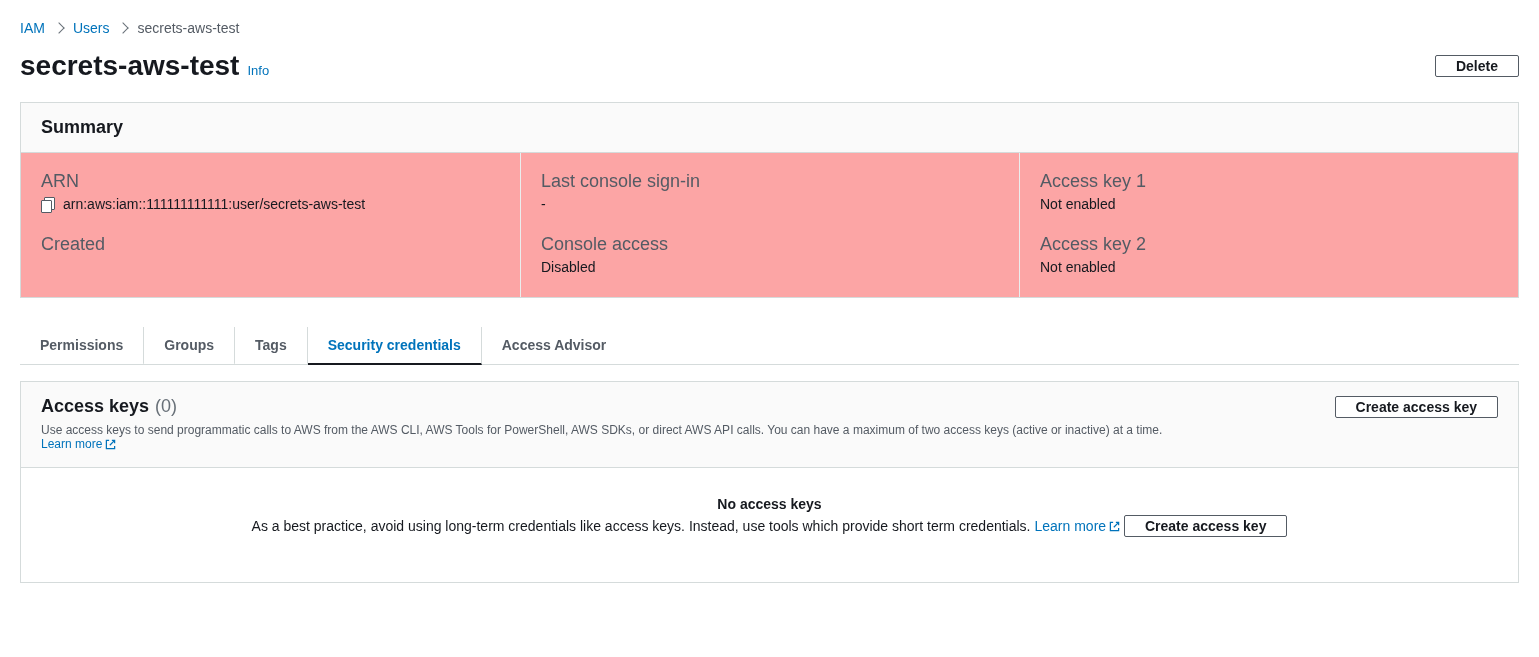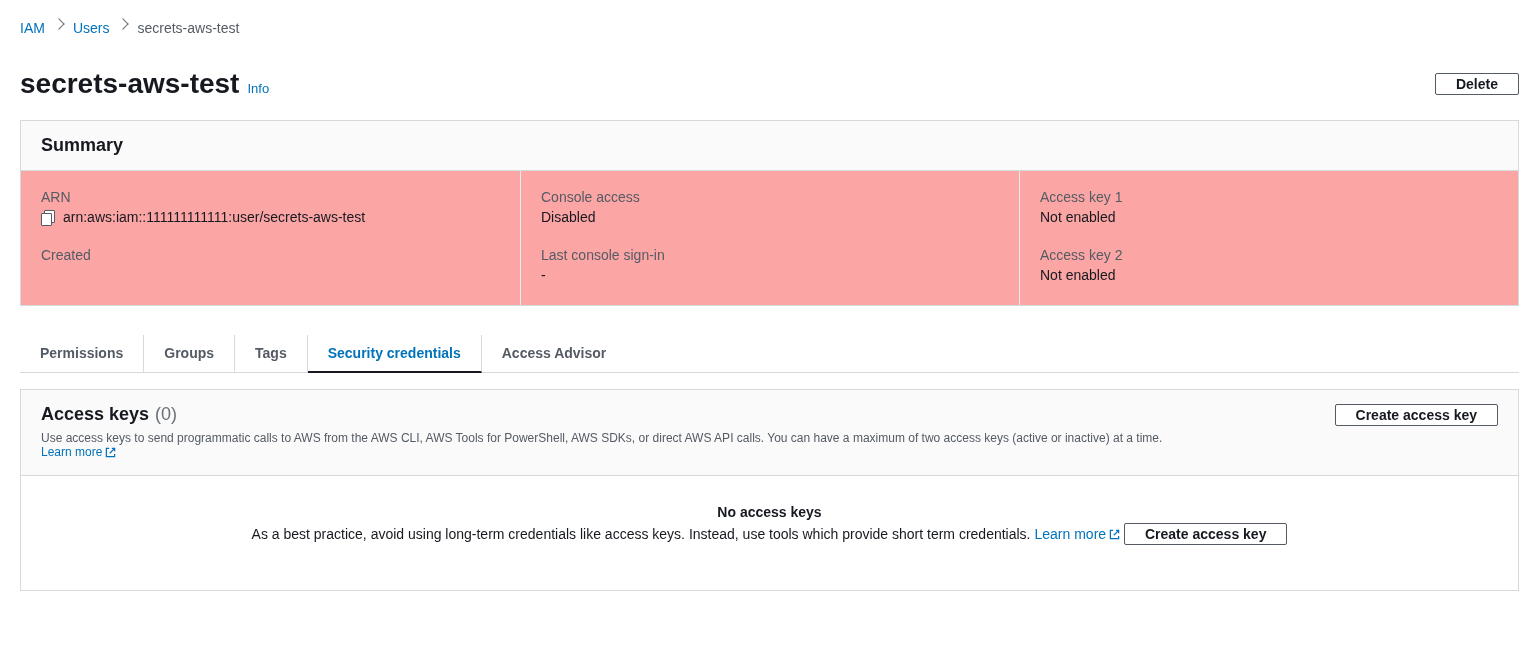--- a/index.html
+++ b/index.html
@@ -7,21 +7,21 @@
     margin: 0;
     padding: 20px;
     font-family: "Amazon Ember", "Helvetica Neue", Arial, sans-serif;
     font-size: 14px;
     color: #16191f;
     background: #fff;
   }
   a { color: #0073bb; text-decoration: none; cursor: pointer; }
 
   
-  .breadcrumb { display: flex; gap: 10px; margin-bottom: 32px; }
+  .breadcrumb { display: flex; align-items: center; gap: 10px; margin-bottom: 14px; }
   .breadcrumb .crumb { color: #0073bb; }
   .breadcrumb .current { color: #545b64; }
   .chevron { width: 8px; height: 8px; border-top: 1.5px solid #687078; border-right: 1.5px solid #687078; transform: rotate(45deg); }
 
   
   .header-row { display: flex; justify-content: space-between; align-items: center; margin-bottom: 20px; }
   .page-title { font-size: 28px; font-weight: 700; margin: 0; display: flex; align-items: baseline; gap: 8px; }
   .info-link { font-size: 13px; font-weight: 400; color: #0073bb; }
 
   .btn {
@@ -38,21 +38,21 @@
     font-size: 18px; font-weight: 700; background: #fafafa;
   }
   .panel-body { padding: 0; }
 
   
   .summary-grid { display: grid; grid-template-columns: 1fr 1fr 1fr; }
   .summary-col { padding: 18px 20px 22px 20px; }
   .summary-col + .summary-col { border-left: 1px solid #eaeded; }
   .kv { margin-bottom: 22px; }
   .kv:last-child { margin-bottom: 0; }
-  .kv-label { color: #545b64; font-size: 14px; margin-bottom: 4px; }
+  .kv-label { color: #545b64; font-size: 18px; margin-bottom: 4px; }
   .kv-value { color: #16191f; font-size: 14px; display: flex; align-items: center; gap: 8px; }
 
   .copy-icon {
     width: 14px; height: 14px; position: relative; cursor: pointer;
     flex-shrink: 0;
   }
   .copy-icon::before, .copy-icon::after {
     content: ""; position: absolute; border: 1.4px solid #545b64; border-radius: 1px;
     width: 9px; height: 11px; background: #fff;
   }
@@ -119,26 +119,26 @@
           <span class="copy-icon"></span>
           <span>arn:aws:iam::111111111111:user/secrets-aws-test</span>
         </div>
       </div>
       <div class="kv">
         <div class="kv-label">Created</div>
       </div>
     </div>
     <div class="summary-col">
       <div class="kv">
+        <div class="kv-label">Last console sign-in</div>
+        <div class="kv-value">-</div>
+      </div>
+      <div class="kv">
         <div class="kv-label">Console access</div>
         <div class="kv-value">Disabled</div>
-      </div>
-      <div class="kv">
-        <div class="kv-label">Last console sign-in</div>
-        <div class="kv-value">-</div>
       </div>
     </div>
     <div class="summary-col">
       <div class="kv">
         <div class="kv-label">Access key 1</div>
         <div class="kv-value">Not enabled</div>
       </div>
       <div class="kv">
         <div class="kv-label">Access key 2</div>
         <div class="kv-value">Not enabled</div>

